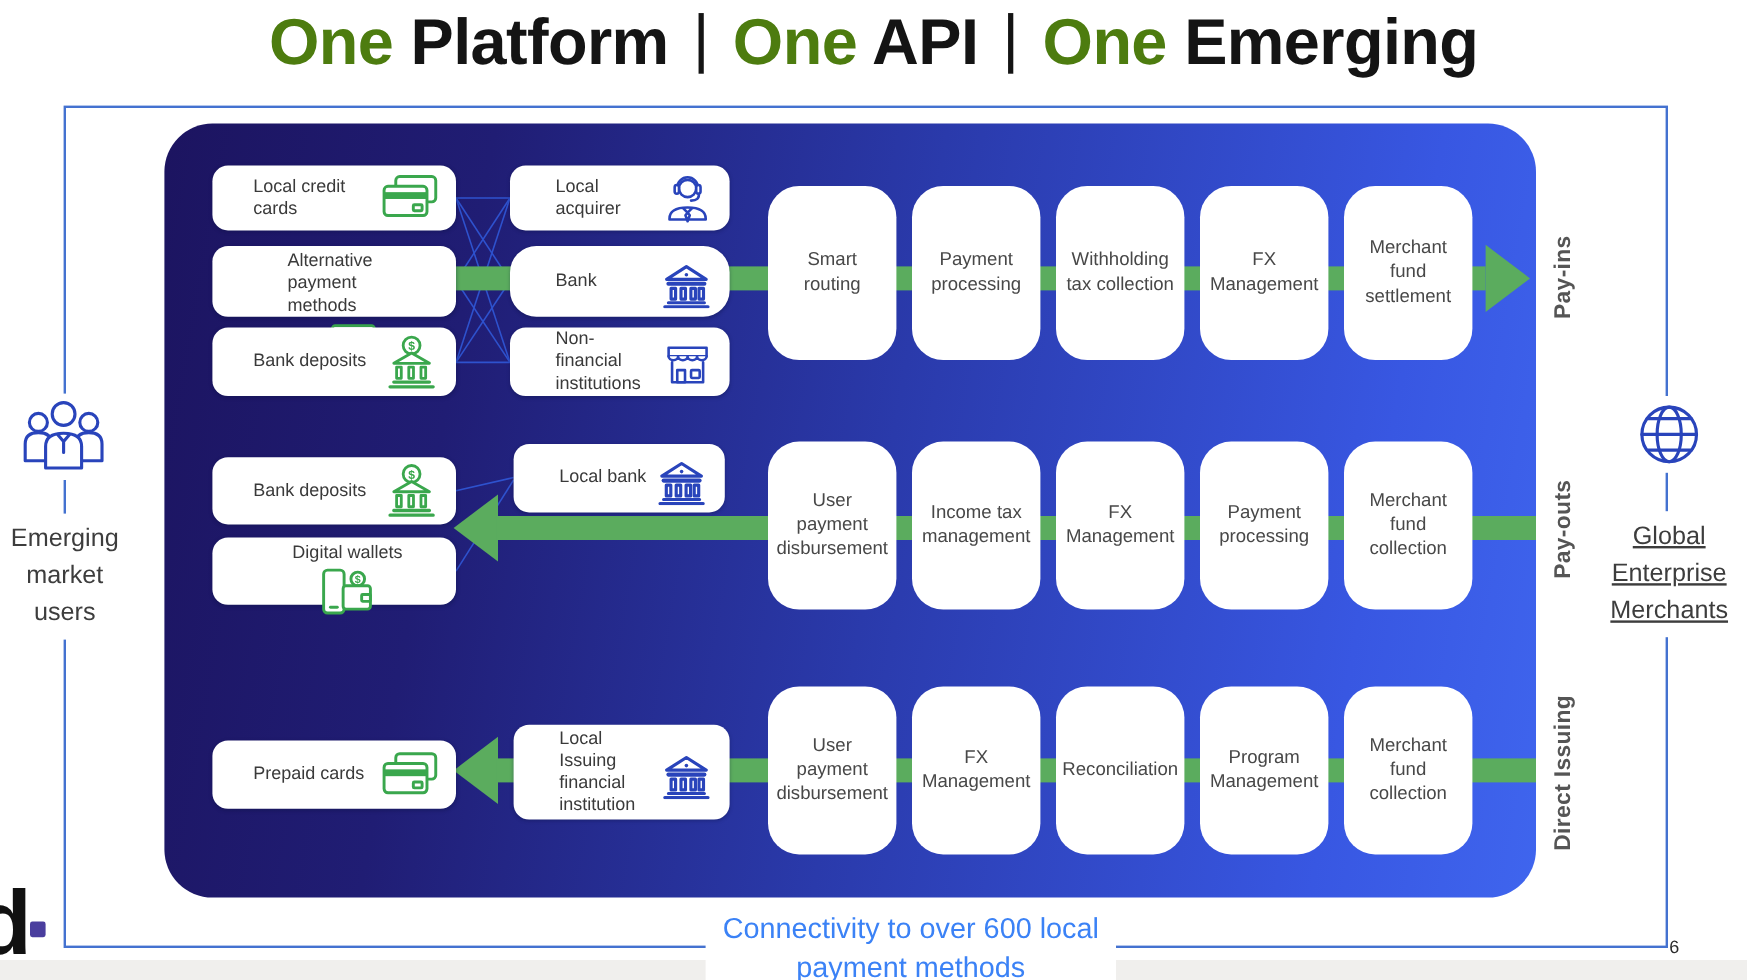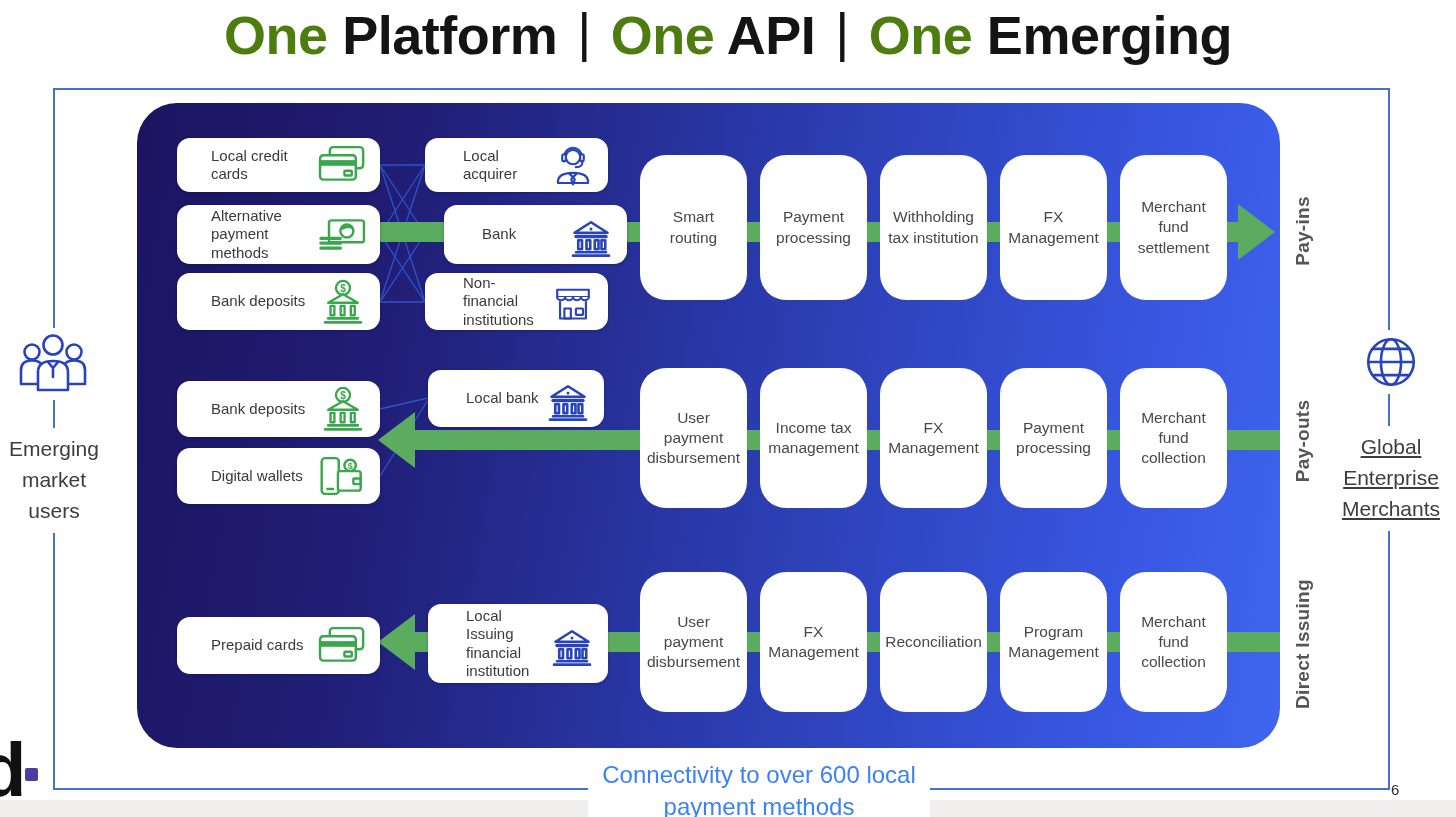--- a/index.html
+++ b/index.html
@@ -108,21 +108,21 @@
     <span class="icn">
       <svg width="52" height="44" viewBox="0 0 64 52" fill="none" stroke="#3aa74d" stroke-width="3" stroke-linejoin="round" stroke-linecap="round">
         <rect x="17" y="4" width="41" height="26" rx="4" fill="#fff"></rect>
         <rect x="5" y="14" width="44" height="30" rx="4" fill="#fff"></rect>
         <rect x="5" y="20" width="44" height="7" fill="#3aa74d" stroke="none"></rect>
         <rect x="35" y="33" width="9" height="6" rx="1"></rect>
       </svg>
     </span>
   </div>
 
-  <div class="src" style="left:177px; top:205px; width:203px; height:59px;">
+  <div class="src" style="left:177px; top:205px; width:203px; height:59px;flex-direction:column;">
     <span class="lbl" style="max-width:100px;">Alternative payment methods</span>
     <span class="icn">
       <svg width="52" height="44" viewBox="0 0 64 52" fill="none" stroke="#3aa74d" stroke-width="3" stroke-linejoin="round" stroke-linecap="round">
         <rect x="16" y="8" width="43" height="27" rx="3" fill="#fff"></rect>
         <circle cx="38" cy="21" r="8" fill="#fff"></circle>
         <path d="M44,17 a9,7 0 0 0 -11,1"></path>
         <path d="M33,14 l0.5,4.5 l4,-2 z" fill="#3aa74d" stroke="none"></path>
         <path d="M6,30 h24 M6,36 h24 M6,42 h24" stroke-width="4"></path>
       </svg>
     </span>
@@ -151,21 +151,21 @@
         <text x="32" y="16" font-size="13" font-weight="bold" text-anchor="middle" fill="#3aa74d" stroke="none" font-family="Liberation Sans, sans-serif">$</text>
         <path d="M13,30 L32,19 L51,30 Z" fill="#fff"></path>
         <rect x="16" y="34" width="5" height="12" fill="#fff"></rect>
         <rect x="29" y="34" width="5" height="12" fill="#fff"></rect>
         <rect x="42" y="34" width="5" height="12" fill="#fff"></rect>
         <path d="M13,50 h38 M9,55 h46" stroke-width="3.5"></path>
       </svg>
     </span>
   </div>
 
-  <div class="src" style="left:177px; top:448px; width:203px; height:56px;">
+  <div class="src" style="left:177px; top:448px; width:203px; height:56px;flex-direction:column;">
     <span class="lbl">Digital wallets</span>
     <span class="icn">
       <svg width="52" height="46" viewBox="0 0 64 56" fill="none" stroke="#3aa74d" stroke-width="3" stroke-linejoin="round" stroke-linecap="round">
         <rect x="7" y="6" width="21" height="44" rx="4" fill="#fff"></rect>
         <path d="M14,44 h7"></path>
         <circle cx="42" cy="15" r="7" fill="#fff"></circle>
         <text x="42" y="19.5" font-size="11" font-weight="bold" text-anchor="middle" fill="#3aa74d" stroke="none" font-family="Liberation Sans, sans-serif">$</text>
         <rect x="27" y="22" width="28" height="24" rx="3" fill="#fff"></rect>
         <rect x="46" y="31" width="9" height="7" rx="1"></rect>
       </svg>
@@ -193,21 +193,21 @@
         <rect x="17" y="14" width="5" height="10" rx="2.5" fill="#fff"></rect>
         <rect x="42" y="14" width="5" height="10" rx="2.5" fill="#fff"></rect>
         <path d="M45,24 q1,8 -9,8"></path>
         <path d="M11,54 v-1 q0,-13 21,-13 q21,0 21,13 v1 Z" fill="#fff"></path>
         <path d="M27,41 l5,5 l5,-5"></path>
         <path d="M32,46 l-2.5,3 l2.5,7 l2.5,-7 Z"></path>
       </svg>
     </span>
   </div>
 
-  <div class="src i" style="left:444px; top:205px; width:183px; height:59px;">
+  <div class="src i" style="left:425px; top:205px; width:183px; height:59px;border-radius:22px;">
     <span class="lbl">Bank</span>
     <span class="icn">
       <svg width="48" height="44" viewBox="0 0 64 58" fill="none" stroke="#2944bb" stroke-width="3.5" stroke-linejoin="round" stroke-linecap="round">
         <path d="M10,26 L32,12 L54,26 Z" fill="#fff"></path>
         <circle cx="32" cy="21" r="2" fill="#2944bb" stroke="none"></circle>
         <path d="M12,31 h40" stroke-width="4.5"></path>
         <rect x="15" y="36" width="5" height="12" fill="#fff"></rect>
         <rect x="26" y="36" width="5" height="12" fill="#fff"></rect>
         <rect x="37" y="36" width="5" height="12" fill="#fff"></rect>
         <rect x="46" y="36" width="5" height="12" fill="#fff"></rect>
@@ -256,21 +256,21 @@
         <rect x="26" y="36" width="5" height="12" fill="#fff"></rect>
         <rect x="37" y="36" width="5" height="12" fill="#fff"></rect>
         <rect x="46" y="36" width="5" height="12" fill="#fff"></rect>
         <path d="M12,52 h40 M8,56.5 h48" stroke-width="3.5"></path>
       </svg>
     </span>
   </div>
 
   <div class="step r1 c1">Smart routing</div>
   <div class="step r1 c2">Payment processing</div>
-  <div class="step r1 c3">Withholding tax institution</div>
+  <div class="step r1 c3">Withholding tax collection</div>
   <div class="step r1 c4">FX Management</div>
   <div class="step r1 c5">Merchant fund settlement</div>
 
   <div class="step r2 c1">User payment disbursement</div>
   <div class="step r2 c2">Income tax management</div>
   <div class="step r2 c3">FX Management</div>
   <div class="step r2 c4">Payment processing</div>
   <div class="step r2 c5">Merchant fund collection</div>
 
   <div class="step r3 c1">User payment disbursement</div>

